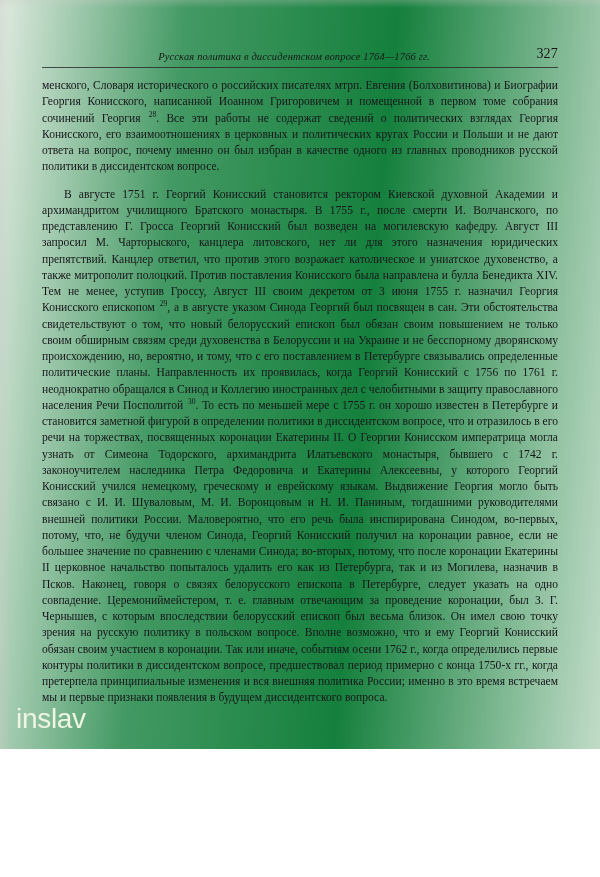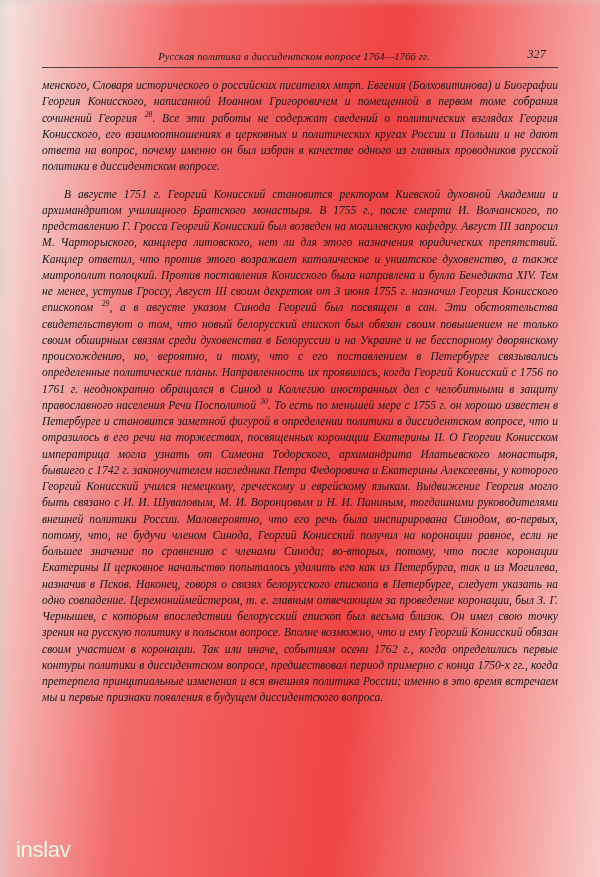--- a/index.html
+++ b/index.html
@@ -13,22 +13,22 @@
     position: relative;
     font-family: "Liberation Serif", "DejaVu Serif", serif;
     color: #1b1b1b;
     overflow: hidden;
   }
 
   .page {
     position: absolute;
     left: 0; top: 0;
     width: 600px;
-    height: 877px;
-    background: #ef4444;
+    height: 749px;
+    background: #15803d;
   }
 
   
   .scan-tint {
     position: absolute;
     inset: 0;
     background:
       linear-gradient(95deg, rgba(246,246,242,0.9) 0%, rgba(255,255,255,0.2) 28%, rgba(255,255,255,0.0) 60%, rgba(250,250,246,0.75) 100%);
     pointer-events: none;
   }
@@ -51,46 +51,44 @@
     font-style: italic;
     font-size: 10.5px;
     letter-spacing: 0.15px;
     color: #171717;
     white-space: nowrap;
     text-align: center;
     transform: translateX(-6px);
   }
   .page-number {
     position: absolute;
-    right: 12px;
+    right: 0;
     bottom: 0;
-    font-size: 12px;
+    font-size: 14px;
     color: #171717;
     letter-spacing: 0.2px;
-    font-style: italic;
   }
 
   .rule {
     margin-top: 5px;
     height: 1px;
     width: 100%;
     background: #2a2a2a;
     opacity: 0.82;
   }
 
   .body-text {
     margin-top: 9px;
     font-size: 11.55px;
     line-height: 16.25px;
     text-align: justify;
     text-justify: inter-word;
     hyphens: none;
     color: #16161a;
     letter-spacing: 0.01px;
-    font-style: italic;
   }
 
   .para {
     margin: 0;
     text-align: justify;
     text-indent: 0;
   }
   .para + .para {
     margin-top: 11px;
   }
@@ -103,21 +101,21 @@
     vertical-align: super;
     line-height: 0;
     padding-left: 1px;
   }
 
   .watermark {
     position: absolute;
     left: 16px;
     bottom: 14px;
     font-family: "Liberation Sans", "DejaVu Sans", sans-serif;
-    font-size: 22px;
+    font-size: 28px;
     font-weight: 400;
     letter-spacing: -0.3px;
     color: #eef5e2;
     user-select: none;
   }
 
   
   .edge-left {
     position: absolute;
     left: 0; top: 0; bottom: 0;

